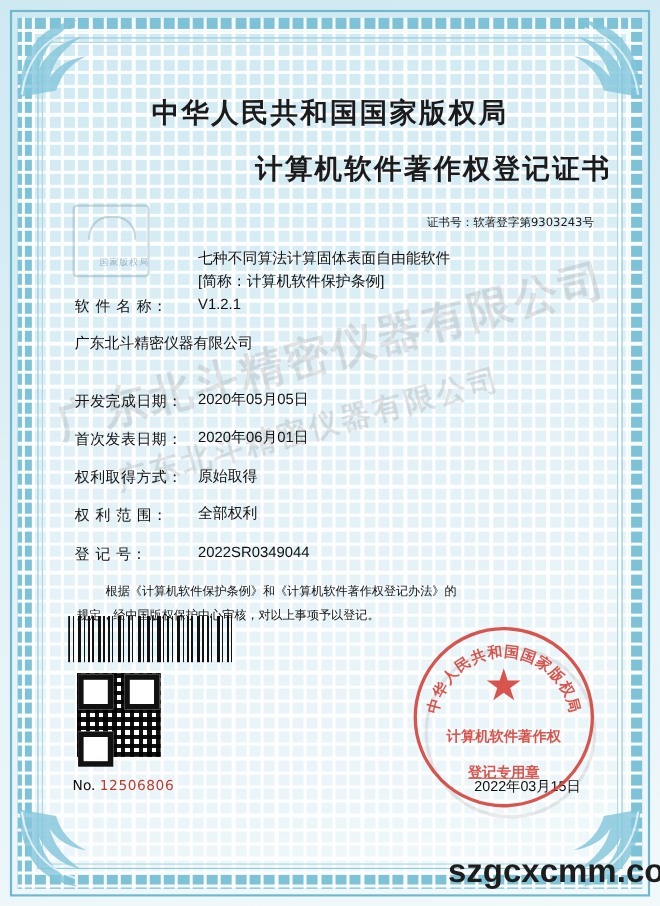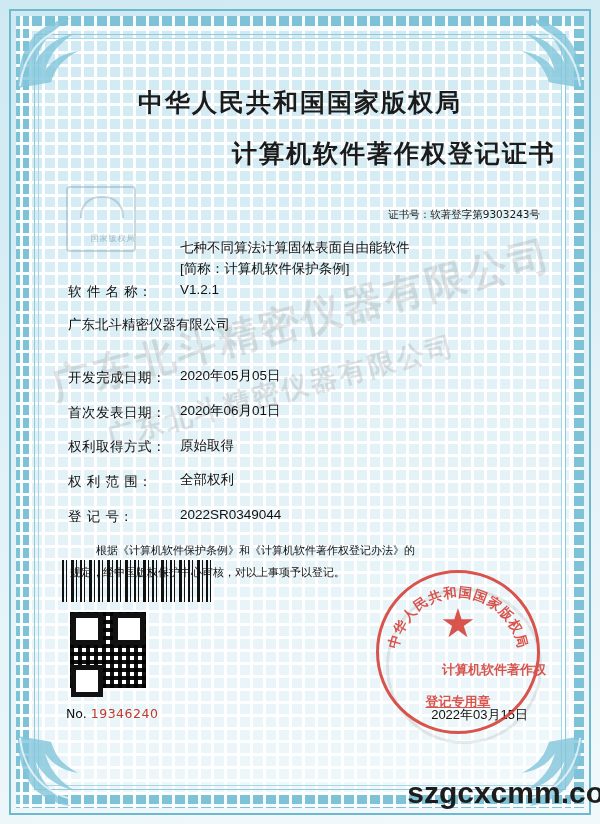--- a/index.html
+++ b/index.html
@@ -125,21 +125,21 @@
     font-weight: bold;
     letter-spacing: 2px;
     color: #1b1b1b;
     margin-top: 18px;
     font-family: "DejaVu Sans", sans-serif;
   }
   .certno {
     text-align: right;
     font-size: 10.5px;
     color: #1b1b1b;
-    margin-top: 38px;
+    margin-top: 25px;
     margin-right: 16px;
     font-family: "DejaVu Sans", sans-serif;
   }
 
   .fields {
     margin-top: 16px;
     padding-left: 24px;
     padding-right: 10px;
   }
   .row {
@@ -283,21 +283,21 @@
     color: #d4382f;
   }
   .seal .seal-line1, .seal .seal-line2 {
     position: absolute;
     width: 100%;
     text-align: center;
     font-size: 13px;
     font-weight: bold;
     font-family: "DejaVu Sans", sans-serif;
   }
-  .seal .seal-line1 { top: 88px; margin-left: 36px; }
+  .seal .seal-line1 { top: 88px; }
   .seal .seal-line2 { top: 120px; text-decoration: underline; }
 
   
   .emblem {
     position: absolute;
     left: 66px;
     top: 186px;
     width: 66px;
     height: 62px;
     border: 2px solid rgba(110,150,165,0.35);
@@ -432,21 +432,21 @@
     </div>
 
   </div>
 
   <div class="barcode"></div>
   <div class="qrcode"></div>
   <div class="qr-corner-bl"></div>
 
   <div class="docno">
     <span>No.</span>
-    <span class="num">19346240</span>
+    <span class="num">12506806</span>
   </div>
 
   <div class="issue-date">2022年03月15日</div>
 
   <div class="seal">
     <svg class="arc-text" viewBox="0 0 158 158">
       <defs>
         <path id="sealArc" d="M 18 85 A 61 61 0 0 1 140 85"></path>
       </defs>
       <text text-anchor="middle">

